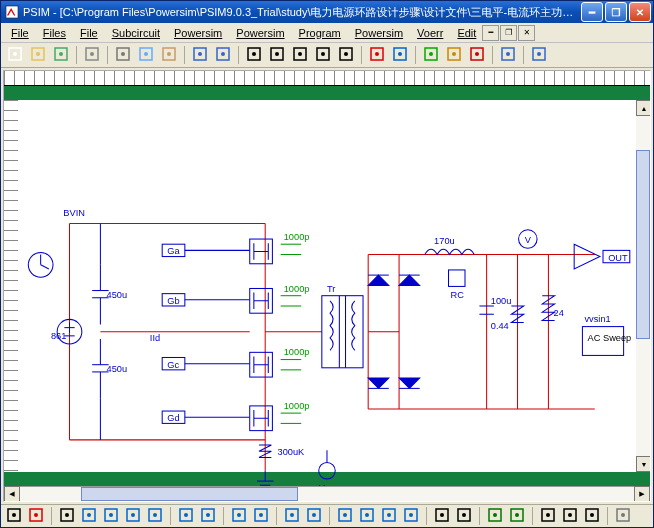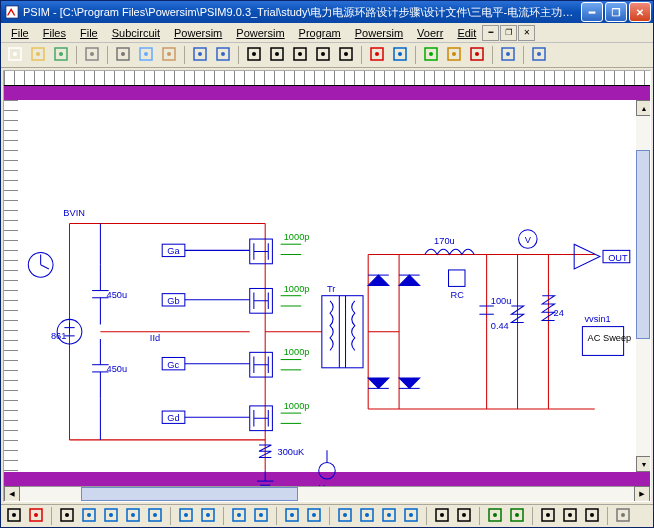--- a/index.html
+++ b/index.html
@@ -13,21 +13,21 @@
   .win-btn.close{background:linear-gradient(to bottom,#f08b7a,#d1421d);}
   .menubar{height:19px;background:#ece9d8;display:flex;align-items:center;padding:0 4px;border-bottom:1px solid #c0c0c0;font-size:11px;color:#000;justify-content:flex-start;}
   .menus{display:flex;gap:2px;}
   .menu-item{padding:1px 6px;cursor:default;}
   .menu-item .ul{text-decoration:underline;}
   .mdi-btns{display:flex;gap:1px;}
   .mdi-btn{width:15px;height:14px;background:#ece9d8;border:1px solid #999;display:flex;align-items:center;justify-content:center;font-size:8px;cursor:pointer;}
   .toolbar{height:24px;background:#ece9d8;border-bottom:1px solid #aca899;display:flex;align-items:center;padding:0 3px;gap:1px;}
   .tbtn{width:20px;height:20px;border:1px solid transparent;display:flex;align-items:center;justify-content:center;cursor:pointer;}
   .tsep{width:1px;height:18px;background:#aca899;margin:0 3px;}
-  .canvas-wrap{flex:1;display:flex;flex-direction:column;border:1px inset #fff;margin:2px;background:#a21caf;overflow:hidden;}
+  .canvas-wrap{flex:1;display:flex;flex-direction:column;border:1px inset #fff;margin:2px;background:#15803d;overflow:hidden;}
   .canvas-area{flex:1;position:relative;overflow:hidden;}
   .ruler-x{height:14px;background:#fff;border-bottom:1px solid #000;background-image:repeating-linear-gradient(to right,#888 0 1px,transparent 1px 10px);}
   .ruler-y{width:14px;background:#fff;border-right:1px solid #000;background-image:repeating-linear-gradient(to bottom,#888 0 1px,transparent 1px 10px);position:absolute;left:0;top:14px;bottom:14px;}
   .scroll-x{height:14px;background:#ece9d8;border-top:1px solid #999;display:flex;align-items:center;}
   .scroll-x .arrow, .scroll-y .arrow{width:14px;height:14px;background:#ece9d8;border:1px solid #777;display:flex;align-items:center;justify-content:center;font-size:7px;}
   .scroll-x .track{flex:1;height:14px;background:#f6f5f0;position:relative;}
   .scroll-x .thumb{position:absolute;left:10%;width:35%;top:0;bottom:0;background:#cdd8ee;border:1px solid #6f8bc9;}
   .scroll-y{position:absolute;right:0;top:14px;bottom:14px;width:14px;background:#ece9d8;display:flex;flex-direction:column;}
   .scroll-y .track{flex:1;background:#f6f5f0;position:relative;}
   .scroll-y .thumb{position:absolute;top:10%;height:55%;left:0;right:0;background:#cdd8ee;border:1px solid #6f8bc9;}

